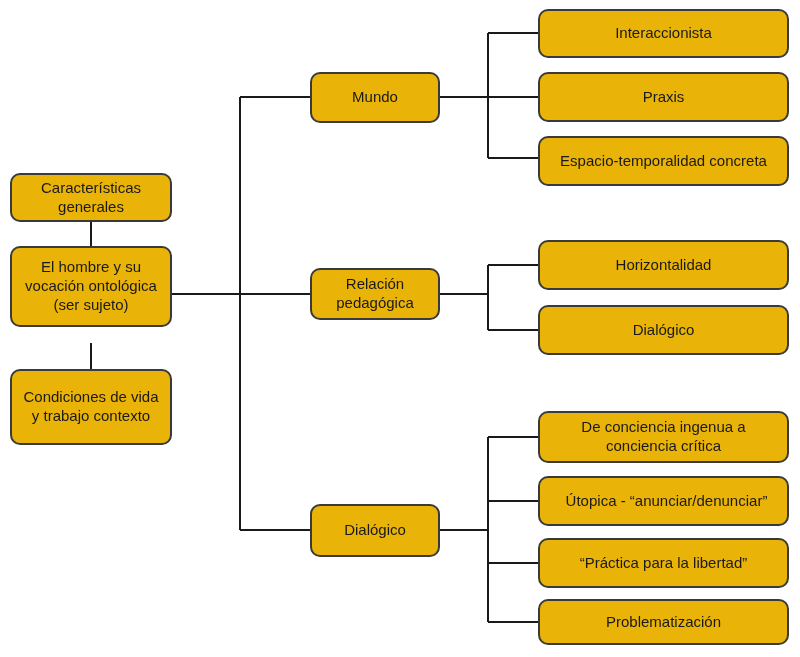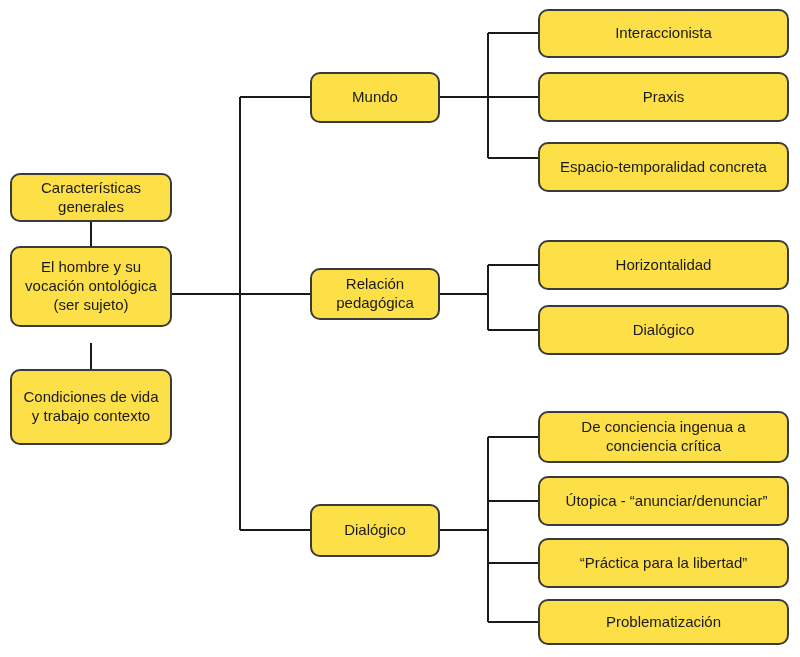--- a/index.html
+++ b/index.html
@@ -18,21 +18,21 @@
   .connectors {
     position: absolute;
     top: 0;
     left: 0;
     width: 800px;
     height: 657px;
   }
   .node {
     position: absolute;
     box-sizing: border-box;
-    background: #fde047;
+    background: #eab308;
     border: 2px solid #3a3a3a;
     border-radius: 10px;
     display: flex;
     align-items: center;
     justify-content: center;
     text-align: center;
     font-size: 15px;
     line-height: 1.25;
     color: #1a1a1a;
     white-space: pre-line;
@@ -82,21 +82,21 @@
   <div class="node" style="left:10px; top:369px; width:162px; height:76px;">Condiciones de vida
 y trabajo contexto</div>
 
   <div class="node" style="left:310px; top:72px; width:130px; height:51px;">Mundo</div>
   <div class="node" style="left:310px; top:268px; width:130px; height:52px;">Relación
 pedagógica</div>
   <div class="node" style="left:310px; top:504px; width:130px; height:53px;">Dialógico</div>
 
   <div class="node" style="left:538px; top:9px; width:251px; height:49px;">Interaccionista</div>
   <div class="node" style="left:538px; top:72px; width:251px; height:50px;">Praxis</div>
-  <div class="node" style="left:538px; top:142px; width:251px; height:50px;">Espacio-temporalidad concreta</div>
+  <div class="node" style="left:538px; top:136px; width:251px; height:50px;">Espacio-temporalidad concreta</div>
 
   <div class="node" style="left:538px; top:240px; width:251px; height:50px;">Horizontalidad</div>
   <div class="node" style="left:538px; top:305px; width:251px; height:50px;">Dialógico</div>
 
   <div class="node" style="left:538px; top:411px; width:251px; height:52px;">De conciencia ingenua a
 conciencia crítica</div>
   <div class="node" style="left:538px; top:476px; width:251px; height:50px;padding-left:12px;">Útopica - “anunciar/denunciar”</div>
   <div class="node" style="left:538px; top:538px; width:251px; height:50px;">“Práctica para la libertad”</div>
   <div class="node" style="left:538px; top:599px; width:251px; height:46px;">Problematización</div>
 

